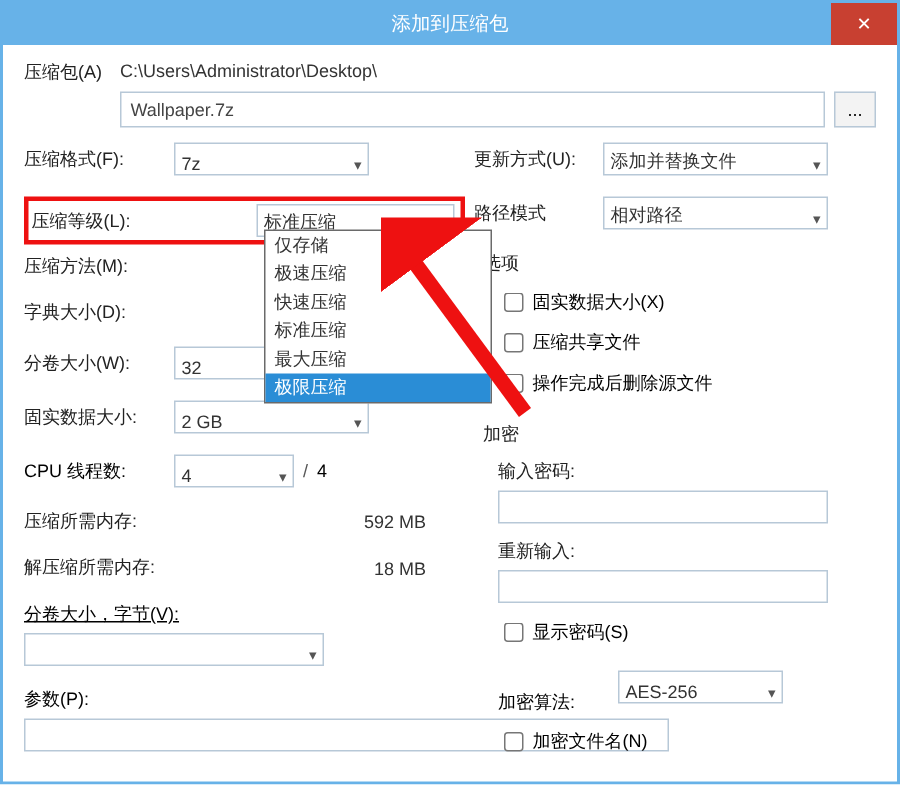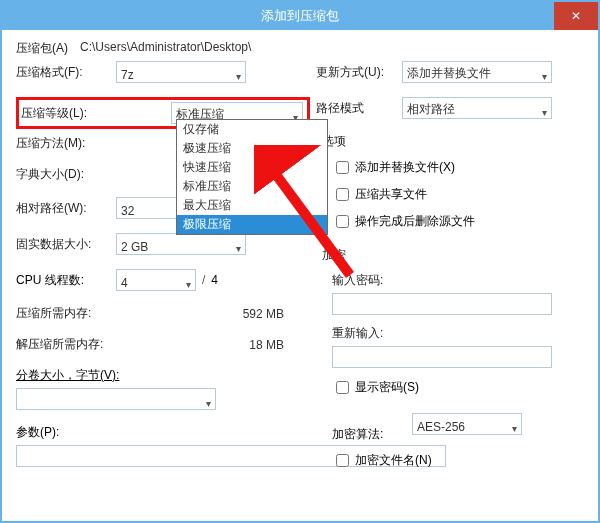--- a/index.html
+++ b/index.html
@@ -59,20 +59,27 @@
       <span>✕</span>
     </div>
   </div>
 
   <div class="content">
 
     <div class="row path-row">
       <span class="lbl" style="width:64px">压缩包(A)</span>
       <span class="path-text">C:\Users\Administrator\Desktop\</span>
     </div>
+    <div class="row">
+      <span style="width:64px"></span>
+      <input class="archive-input" type="text" value="Wallpaper.7z" style="">
+      <div class="browse-btn">
+        <span>...</span>
+      </div>
+    </div>
 
     <div class="cols">
 
       <div class="col">
 
         <div class="field-row">
           <span class="lbl">压缩格式(F):</span>
           <div class="pseudo-select">
             <span>7z</span>
             <span class="caret">▾</span>
@@ -100,21 +107,21 @@
 
         <div class="field-row">
           <span class="lbl">压缩方法(M):</span>
         </div>
 
         <div class="field-row">
           <span class="lbl">字典大小(D):</span>
         </div>
 
         <div class="field-row">
-          <span class="lbl">相对路径(W):</span>
+          <span class="lbl">分卷大小(W):</span>
           <div class="pseudo-select">
             <span>32</span>
             <span class="caret">▾</span>
           </div>
         </div>
 
         <div class="field-row">
           <span class="lbl">固实数据大小:</span>
           <div class="pseudo-select">
             <span>2 GB</span>
@@ -165,21 +172,21 @@
           <span class="lbl" style="width:86px">路径模式</span>
           <div class="pseudo-select" style="width:150px">
             <span>相对路径</span>
             <span class="caret">▾</span>
           </div>
         </div>
 
         <div class="group-title">选项</div>
         <label class="chk-row">
           <input type="checkbox" style="">
-          <span>添加并替换文件(X)</span>
+          <span>固实数据大小(X)</span>
         </label>
         <label class="chk-row">
           <input type="checkbox" style="">
           <span>压缩共享文件</span>
         </label>
         <label class="chk-row">
           <input type="checkbox" style="">
           <span>操作完成后删除源文件</span>
         </label>
 

